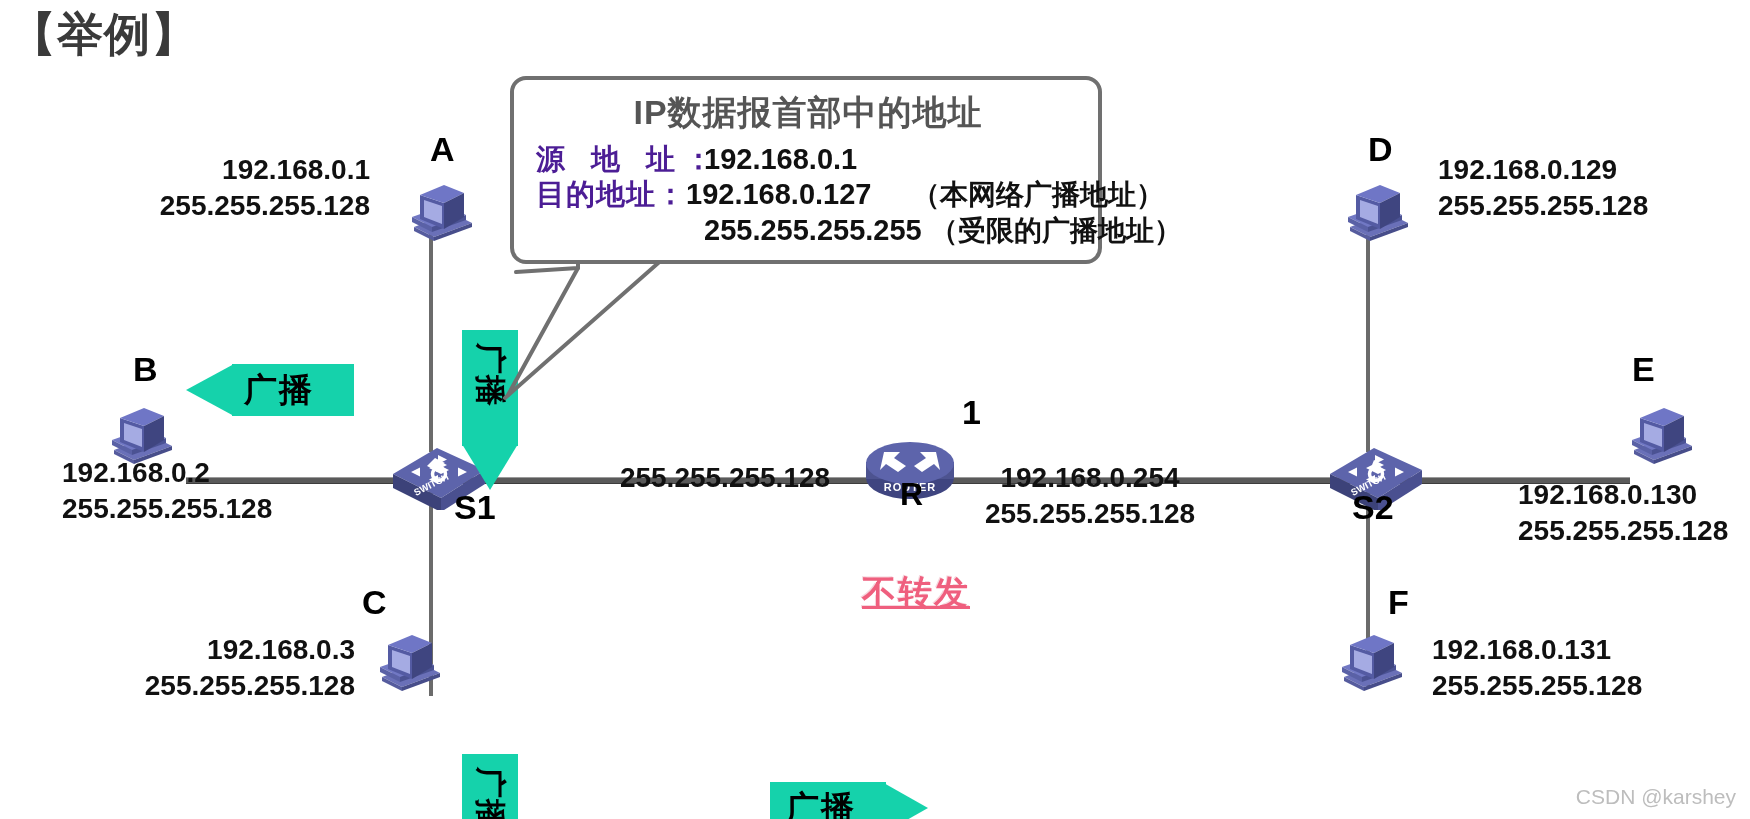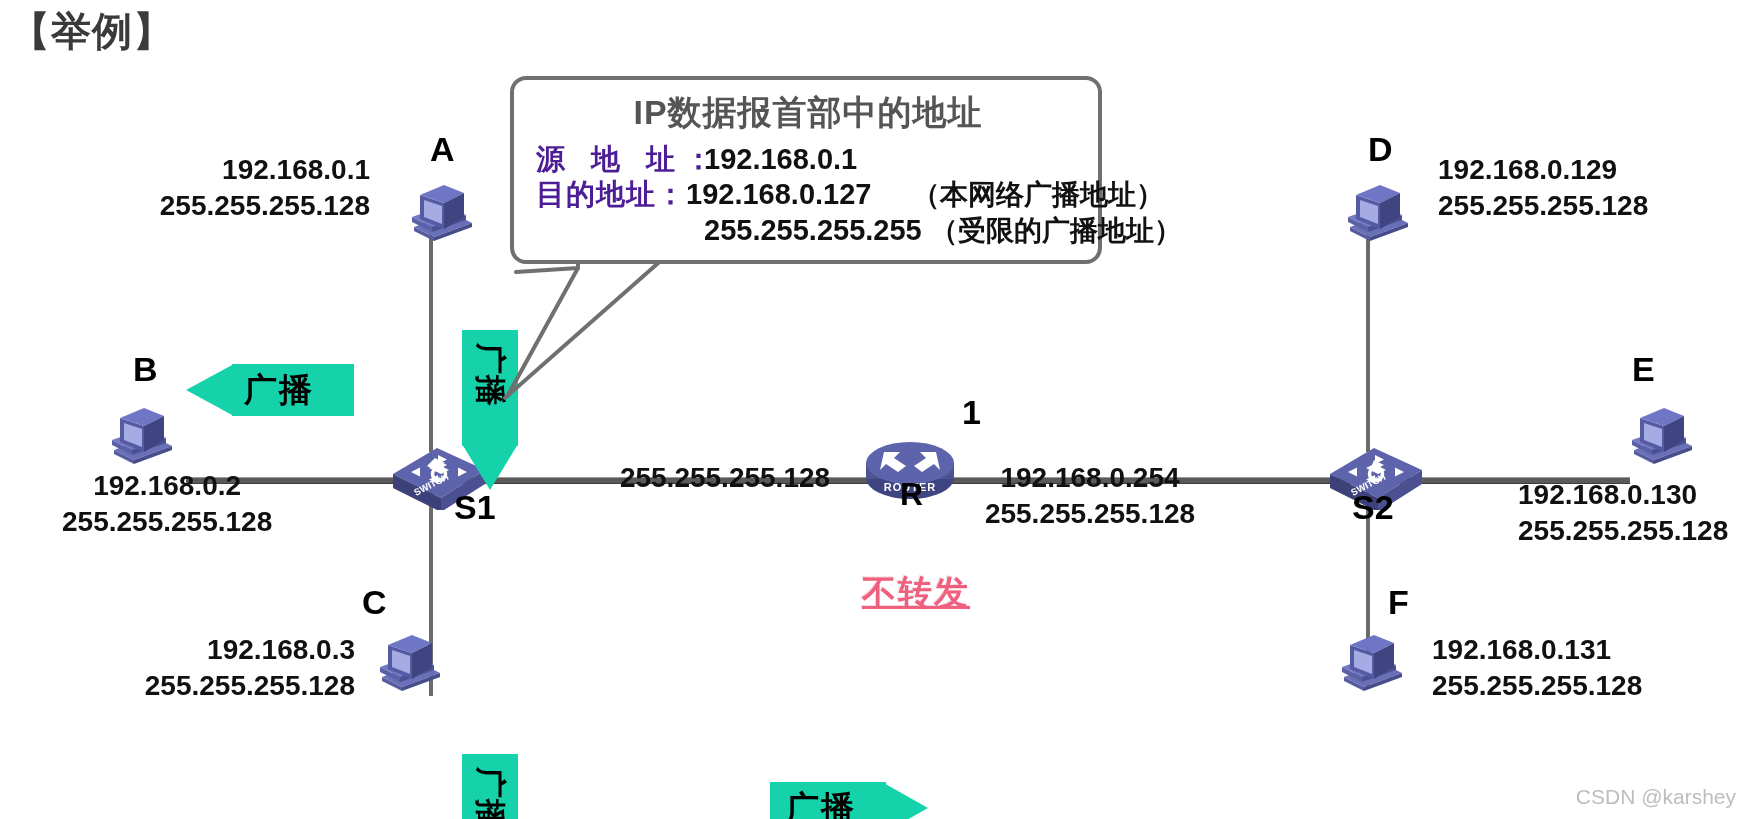--- a/index.html
+++ b/index.html
@@ -18,21 +18,21 @@
     overflow: hidden;
   }
 
   
   .abs { position: absolute; }
 
   
   .page-title {
     left: 10px;
     top: 4px;
-    font-size: 40px;
+    font-size: 46px;
     font-weight: bold;
     color: #3a3a3a;
     letter-spacing: 1px;
     white-space: nowrap;
   }
 
   
   .wire-h {
     background: #5a5a5a;
     height: 5px;
@@ -248,21 +248,21 @@
       <polygon points="34,62 72,48 72,52 34,66" fill="#474d8a"></polygon>
       <polygon points="12,42 32,52 66,40 46,30" fill="#7178c4"></polygon>
       <polygon points="12,42 32,52 32,57 12,47" fill="#5a61a6"></polygon>
       <polygon points="32,52 66,40 66,45 32,57" fill="#4b5293"></polygon>
       <polygon points="20,20 20,44 44,54 44,28" fill="#545ba3"></polygon>
       <polygon points="20,20 44,10 64,18 44,28" fill="#6f76c6"></polygon>
       <polygon points="44,28 64,18 64,42 44,54" fill="#3f4580"></polygon>
       <polygon points="24,25 24,42 42,49 42,31" fill="#a5abe3"></polygon>
     </svg>
   </div>
-  <div class="abs ipblock" style="left:62px; top:468px;text-align:center;">
+  <div class="abs ipblock" style="left:62px; top:455px;">
     <div>192.168.0.2</div>
     <div>255.255.255.128</div>
   </div>
 
   <div class="abs bcast-h-left" style="left:186px; top:364px;">
     <div class="head"></div>
     <div class="body"></div>
     <div class="txt">广播</div>
   </div>
 

